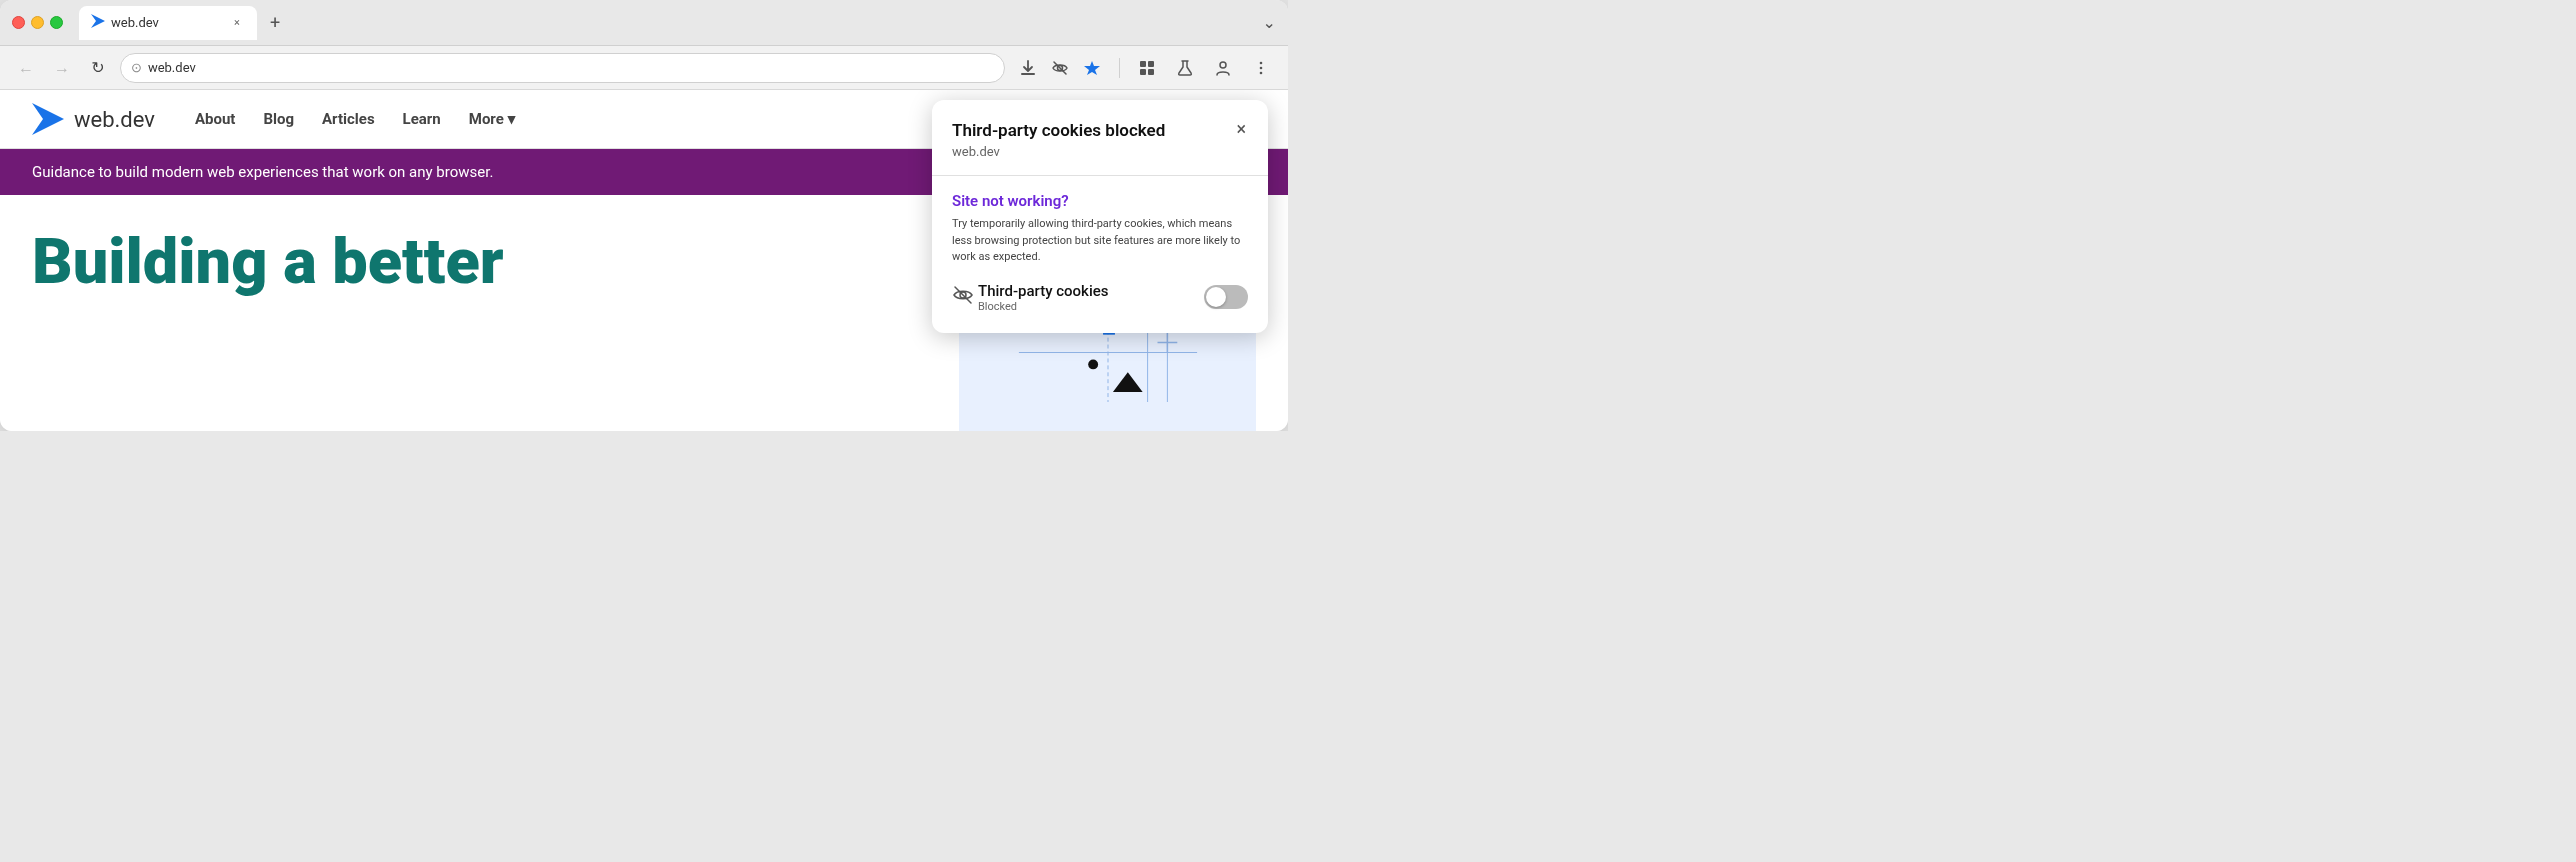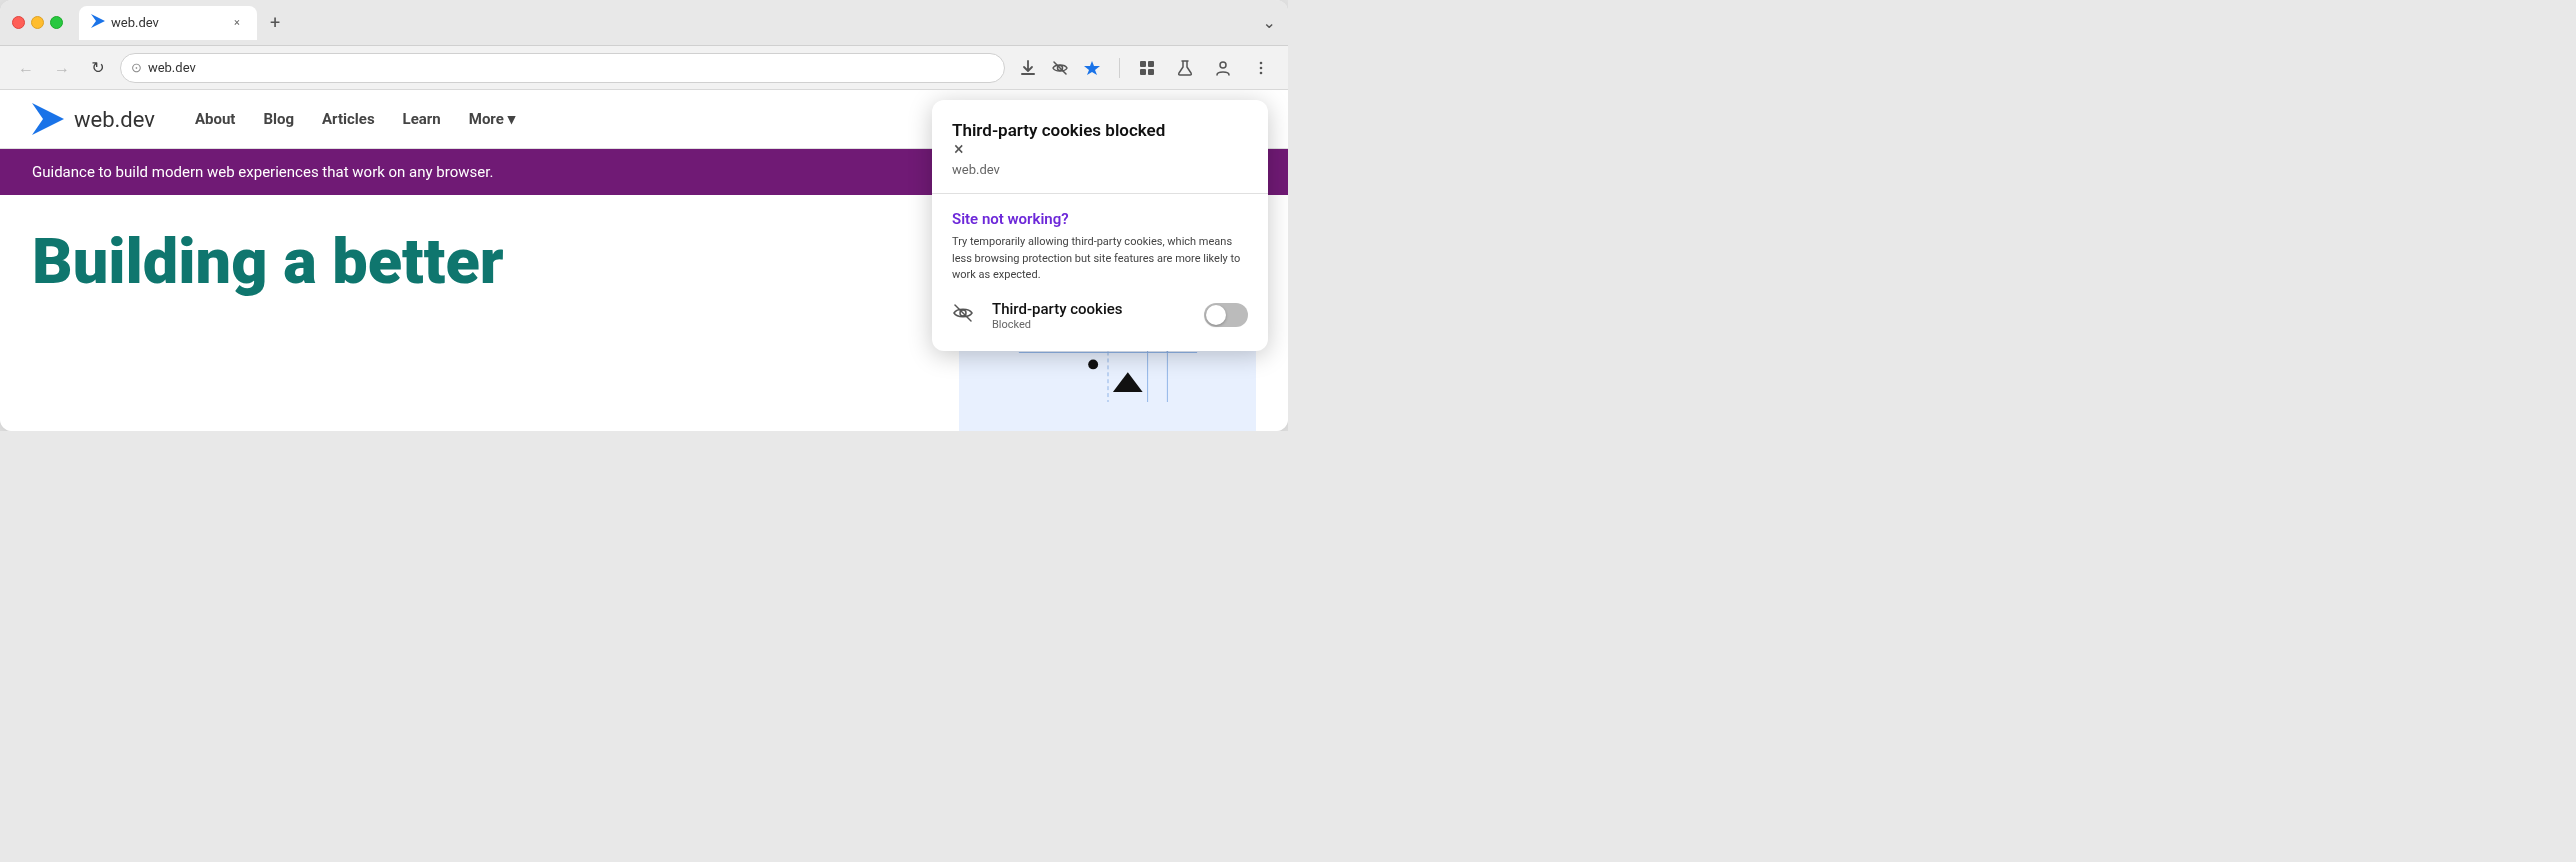--- a/index.html
+++ b/index.html
@@ -316,21 +316,20 @@
       box-shadow: 0 4px 24px rgba(0,0,0,0.22);
       padding: 20px;
       z-index: 100;
     }
 
     .popup-header {
       display: flex;
       align-items: flex-start;
       justify-content: space-between;
       margin-bottom: 4px;
-      flex-direction: column;
     }
 
     .popup-title {
       font-size: 17px;
       font-weight: 600;
       color: #111;
     }
 
     .popup-close {
       font-size: 18px;
@@ -362,21 +361,21 @@
     .popup-section-text {
       font-size: 11px;
       color: #444;
       line-height: 1.5;
       margin-bottom: 16px;
     }
 
     .popup-cookie-row {
       display: flex;
       align-items: center;
-      gap: 18px;
+      gap: 4px;
     }
 
     .cookie-icon {
       color: #666;
       font-size: 20px;
     }
 
     .cookie-label-wrap {
       flex: 1;
     }

